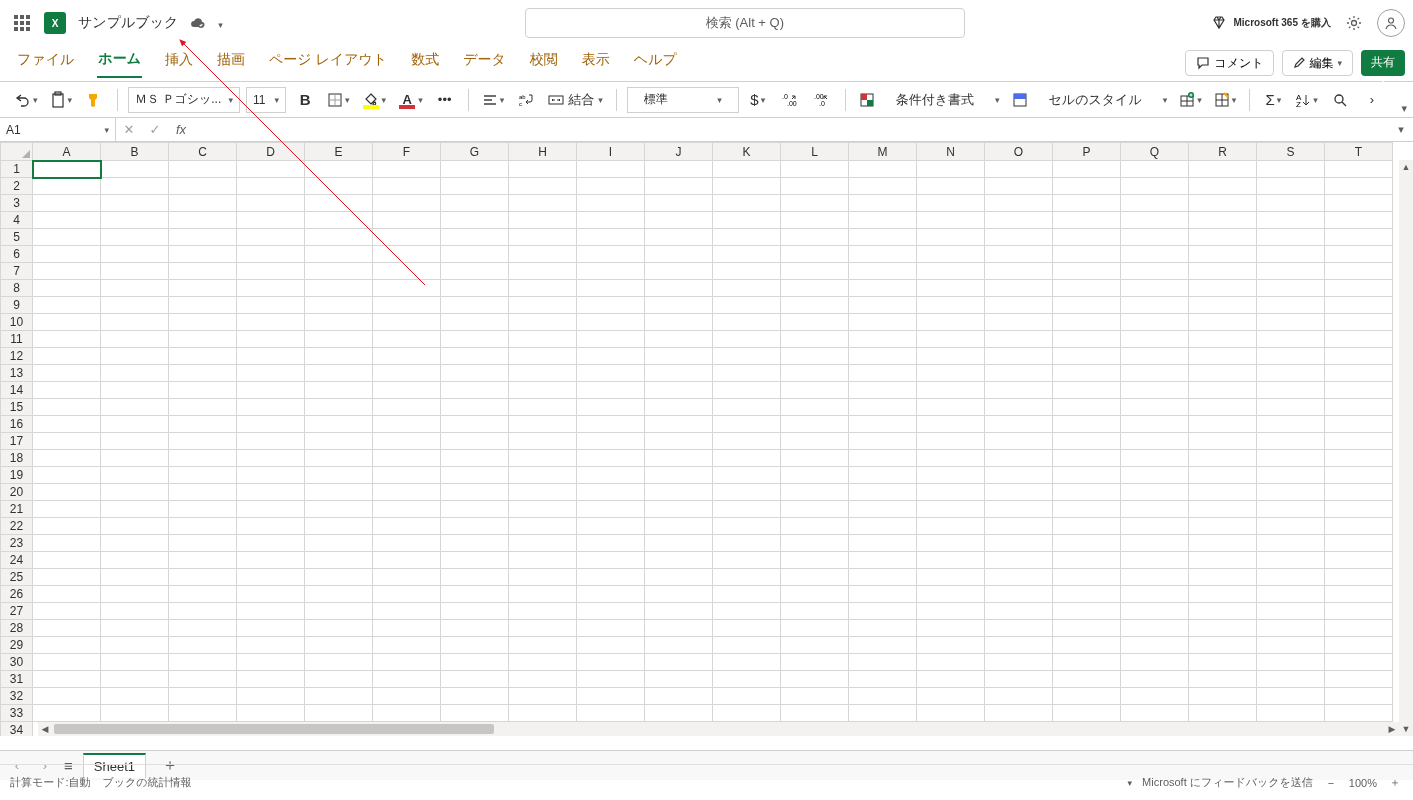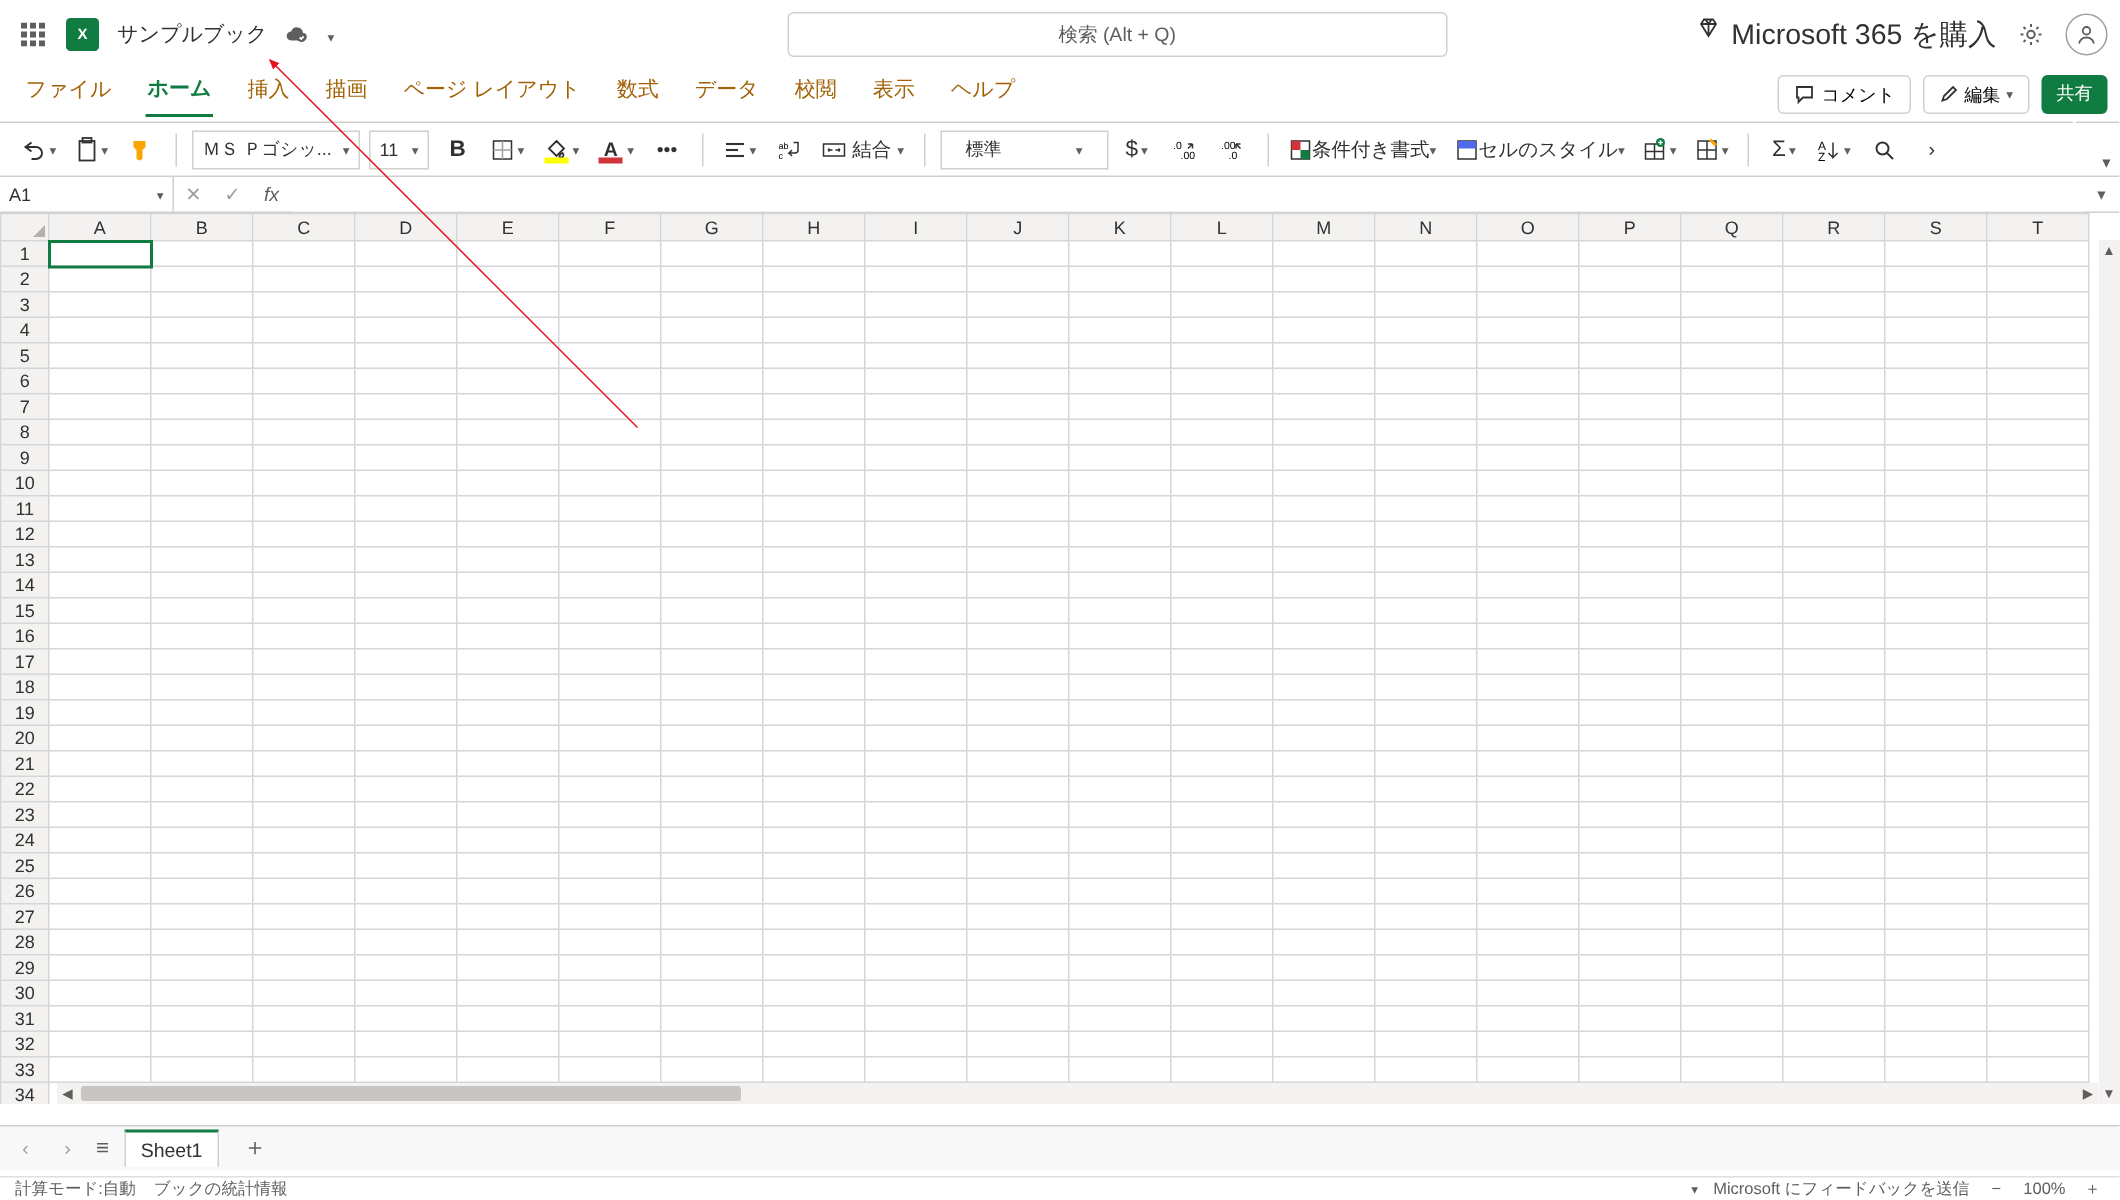--- a/index.html
+++ b/index.html
@@ -8,21 +8,21 @@
   
   .title-bar { height: 46px; display: flex; align-items: center; padding: 0 8px; gap: 8px; }
   .waffle { width: 28px; height: 28px; display: flex; align-items: center; justify-content: center; cursor: pointer; }
   .waffle svg rect { fill: #605e5c; }
   .excel-logo { width: 22px; height: 22px; background: #107c41; border-radius: 3px; display: flex; align-items: center; justify-content: center; color: #fff; font-size: 10px; font-weight: 700; }
   .book-name { font-size: 14px; padding: 0 4px; }
   .saved-icon { width: 16px; height: 16px; color: #605e5c; }
   .title-dd { color: #605e5c; cursor: pointer; padding: 0 4px; }
   .search-bar { margin-left: 290px; width: 440px; height: 30px; border: 1px solid #d2d0ce; border-radius: 4px; display: flex; align-items: center; justify-content: center; color: #605e5c; font-size: 13px; }
   .title-right { margin-left: auto; display: flex; align-items: center; gap: 14px; }
-  .buy365 { display: flex; gap: 6px; font-size: 19px; cursor: pointer; }
+  .buy365 { display: flex; align-items: center; gap: 6px; font-size: 10px; cursor: pointer; font-weight: bold; }
   .diamond-icon, .gear-icon, .person-icon { width: 18px; height: 18px; display: flex; align-items: center; justify-content: center; }
   .person-icon { width: 28px; height: 28px; border: 1px solid #a19f9d; border-radius: 50%; }
 
   
   .menu-tabs { height: 36px; display: flex; align-items: center; padding: 0 16px; gap: 22px; border-bottom: 1px solid #d2d0ce; position: relative; }
   .menu-tab { font-size: 14px; padding: 0 1px 8px 1px; color: #a16207; cursor: pointer; }
   .menu-tab.active { font-weight: 600; border-bottom: 2px solid #107c41; color: #107c41; }
   .menu-right { position: absolute; right: 8px; top: 4px; display: flex; align-items: center; gap: 8px; }
   .comment-btn, .edit-btn { border: 1px solid #d2d0ce; background: #fff; border-radius: 4px; height: 26px; padding: 0 10px; font-size: 12px; display: flex; align-items: center; gap: 4px; cursor: pointer; }
   .share-btn { background: #107c41; color: #fff; border-radius: 4px; height: 26px; padding: 0 10px; font-size: 12px; display: flex; align-items: center; gap: 4px; cursor: pointer; border: none; flex-direction: column; }
@@ -32,21 +32,21 @@
   .tb-btn { height: 28px; min-width: 26px; display: flex; align-items: center; justify-content: center; padding: 0 3px; color: #323130; cursor: pointer; border-radius: 3px; gap:2px;}
   .tb-sep { width: 1px; height: 22px; background: #d2d0ce; margin: 0 4px; }
   .dd-caret { font-size: 9px; color: #605e5c; }
   .font-name { width: 112px; height: 26px; border: 1px solid #d2d0ce; display: flex; align-items: center; padding: 0 6px; font-size: 12px; justify-content: space-between;}
   .font-size { width: 40px; height: 26px; border: 1px solid #d2d0ce; display: flex; align-items: center; padding: 0 6px; font-size: 12px; justify-content: space-between;}
   .bold { font-weight: 700; font-size: 15px; }
   .fill-swatch, .font-swatch { position: relative; width: 18px; height: 18px; display:flex; align-items:center; justify-content:center; }
   .fill-under { position:absolute; bottom:0; left:1px; width:16px; height:4px; }
   .merge-btn { display: flex; align-items: center; gap: 4px; font-size: 13px; }
   .num-fmt { width: 112px; height: 26px; border: 1px solid #d2d0ce; display: flex; align-items: center; padding: 0 16px; font-size: 12px; justify-content: space-between; }
-  .lbl-btn { display: flex; align-items: center; gap: 0; font-size: 13px; }
+  .lbl-btn { display: flex; align-items: center; gap: 21px; font-size: 13px; }
   .ribbon-expand { position: absolute; right: 6px; bottom: 2px; font-size: 11px; color:#605e5c; cursor:pointer; }
 
   
   .formula-bar { height: 24px; border-bottom: 1px solid #d2d0ce; display: flex; align-items: stretch; }
   .namebox { width: 116px; border-right: 1px solid #d2d0ce; display: flex; align-items: center; padding: 0 6px; font-size: 12px; justify-content: space-between; }
   .fb-btn { width: 26px; display:flex; align-items:center; justify-content:center; color:#a19f9d; cursor:pointer; }
   .fx { font-style: italic; font-size: 13px; color:#605e5c; }
   .formula-input { flex: 1; border: none; outline: none; font-size: 12px; padding: 0 4px; }
   .fb-expand { width:24px; display:flex; align-items:center; justify-content:center; font-size:11px; color:#605e5c; cursor:pointer;}
 
@@ -73,21 +73,21 @@
   .ann-arrow { position: absolute; pointer-events: none; }
 
   
   .sheet-tabs { position: absolute; bottom: 20px; left: 0; right: 0; height: 30px; display: flex; align-items: center; padding: 0 8px; gap: 10px; border-top: 1px solid #d2d0ce; background:#f8f8f8;}
   .st-nav { color:#a19f9d; cursor:pointer; font-size:13px; width:18px; text-align:center;}
   .st-all { color:#605e5c; cursor:pointer; font-size:15px;}
   .sheet-tab { padding: 4px 10px; font-size: 13px; background:#fff; border-top:2px solid #107c41; border-left:1px solid #d2d0ce; border-right:1px solid #d2d0ce; cursor:pointer;}
   .sheet-add { color:#605e5c; font-size:16px; cursor:pointer; padding:0 6px;}
 
   
-  .status-bar { position:absolute; bottom:0; left:0; right:0; height:16px; font-size:11px; display:flex; align-items:flex-end; padding:0 10px; color:#605e5c; border-top:1px solid #e1dfdd;}
+  .status-bar { position:absolute; bottom:0; left:0; right:0; height:36px; font-size:11px; display:flex; align-items:center; padding:0 10px; color:#605e5c; border-top:1px solid #e1dfdd;}
   .status-bar .right { margin-left:auto; display:flex; align-items:center; gap:10px;}
   .zoom-btn { width:16px; text-align:center; cursor:pointer;}
 </style>
 </head>
 <body>
 
 <div class="title-bar">
   <div class="waffle">
     <svg width="16" height="16">
         <rect x="0" y="0" width="4" height="4"></rect>

